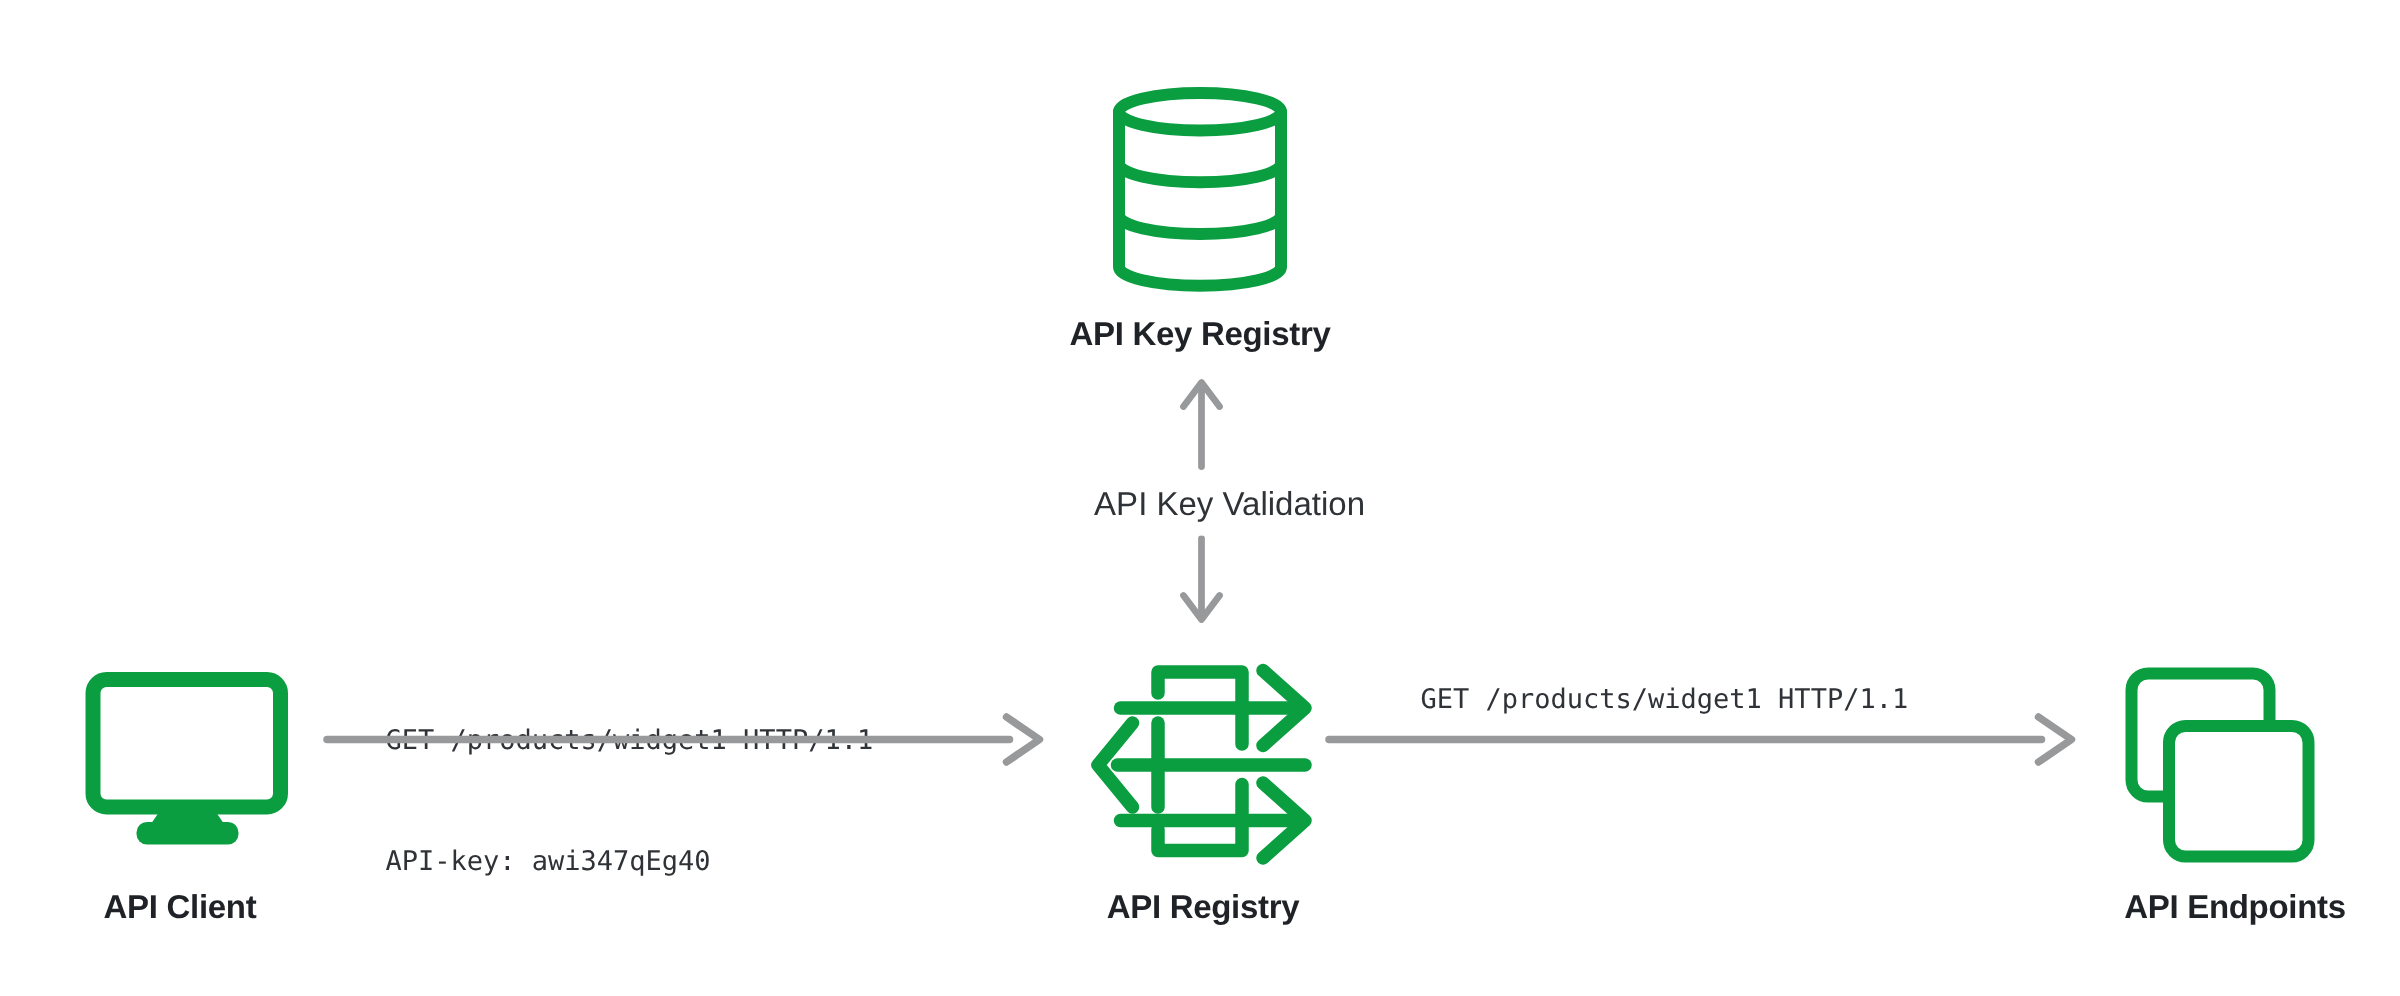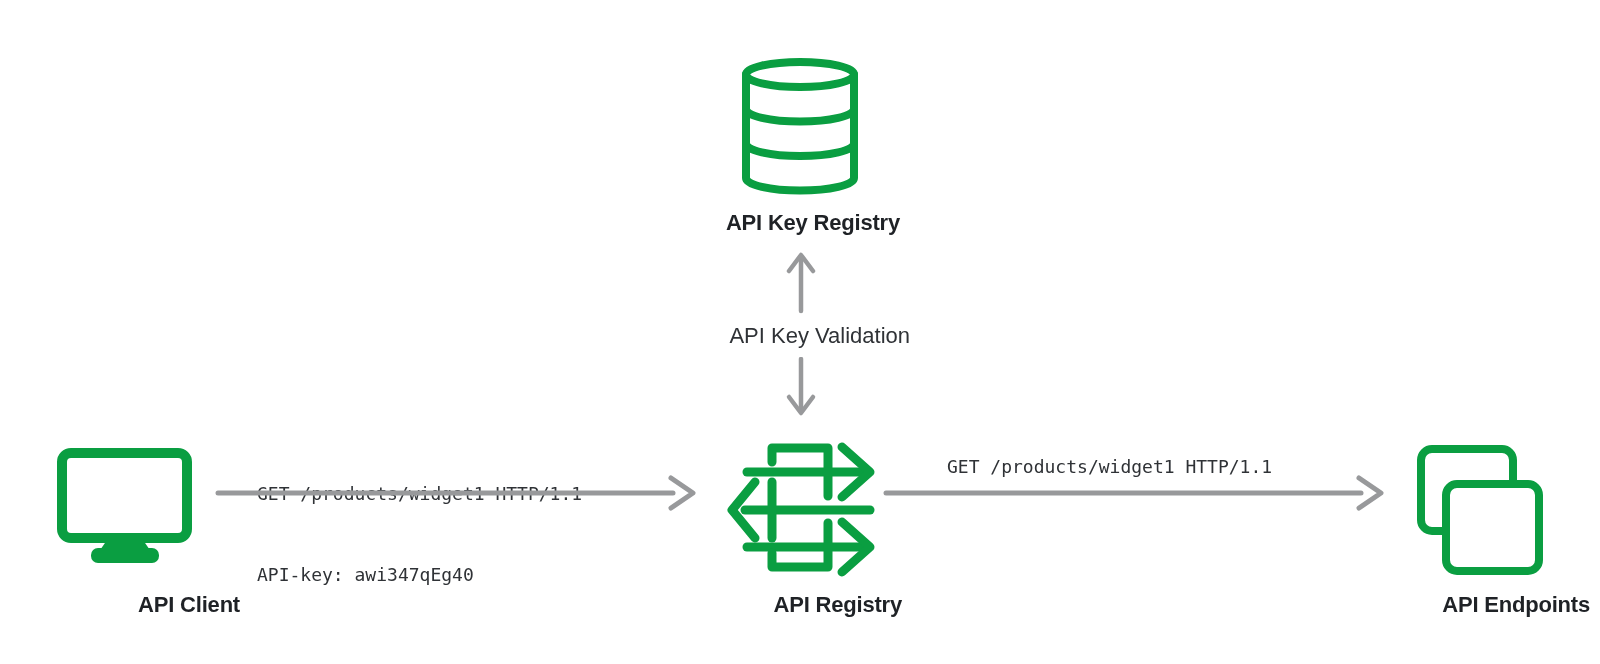--- a/index.html
+++ b/index.html
@@ -5,21 +5,21 @@
   :root{
     --green:#0A9E41;
     --gray:#98999B;
     --label:#1F2226;
     --text:#2F3236;
   }
   *{margin:0;padding:0;box-sizing:border-box;}
   body{background:#fff;font-family:"Liberation Sans",sans-serif;}
   .stage{position:relative;width:1600px;height:664px;background:#ffffff;overflow:hidden;}
   .abs{position:absolute;}
-  .node-label{font-weight:bold;font-size:22px;letter-spacing:-0.2px;color:var(--label);text-align:right;}
+  .node-label{font-weight:bold;font-size:22px;letter-spacing:-0.2px;color:var(--label);text-align:center;}
   .edge-label{font-size:22px;color:var(--text);text-align:right;}
   .code{font-family:"DejaVu Sans Mono","Liberation Mono",monospace;font-size:18px;line-height:27px;color:var(--text);white-space:pre;}
   svg.icon{display:block;}
   .sg{stroke:var(--green);fill:none;stroke-linecap:round;stroke-linejoin:round;}
   .fg{fill:var(--green);stroke:none;}
   .ga{stroke:var(--gray);fill:none;stroke-linecap:round;stroke-linejoin:round;}
   .wfill{fill:#ffffff;}
 </style>
 </head>
 <body>
@@ -49,21 +49,21 @@
       <path d="M16 2 V52"></path>
       <path d="M4 40 L16 56 L28 40"></path>
     </g>
   </svg>
 
   <svg class="icon abs" style="left:55px;top:440px" width="140" height="130" viewBox="0 0 140 130">
     <rect class="sg" stroke-width="10" x="7" y="13" width="125" height="85" rx="9"></rect>
     <path class="fg" d="M52 100 H88 L99 116 H41 Z"></path>
     <rect class="fg" x="36" y="108" width="68" height="15" rx="7"></rect>
   </svg>
-  <div class="abs node-label" style="left:40px;top:592px;width:200px">API Client</div>
+  <div class="abs node-label" style="left:20px;top:592px;width:200px">API Client</div>
 
   <div class="abs code" style="left:257px;top:426px">
     <div>GET /products/widget1 HTTP/1.1</div>
     <div>API-key: awi347qEg40</div>
   </div>
   <svg class="icon abs" style="left:215px;top:475px" width="490" height="36" viewBox="0 0 490 36">
     <g class="ga" stroke-width="5">
       <path d="M3 18 H458"></path>
       <path d="M456 3 L478 18 L456 33"></path>
     </g>

